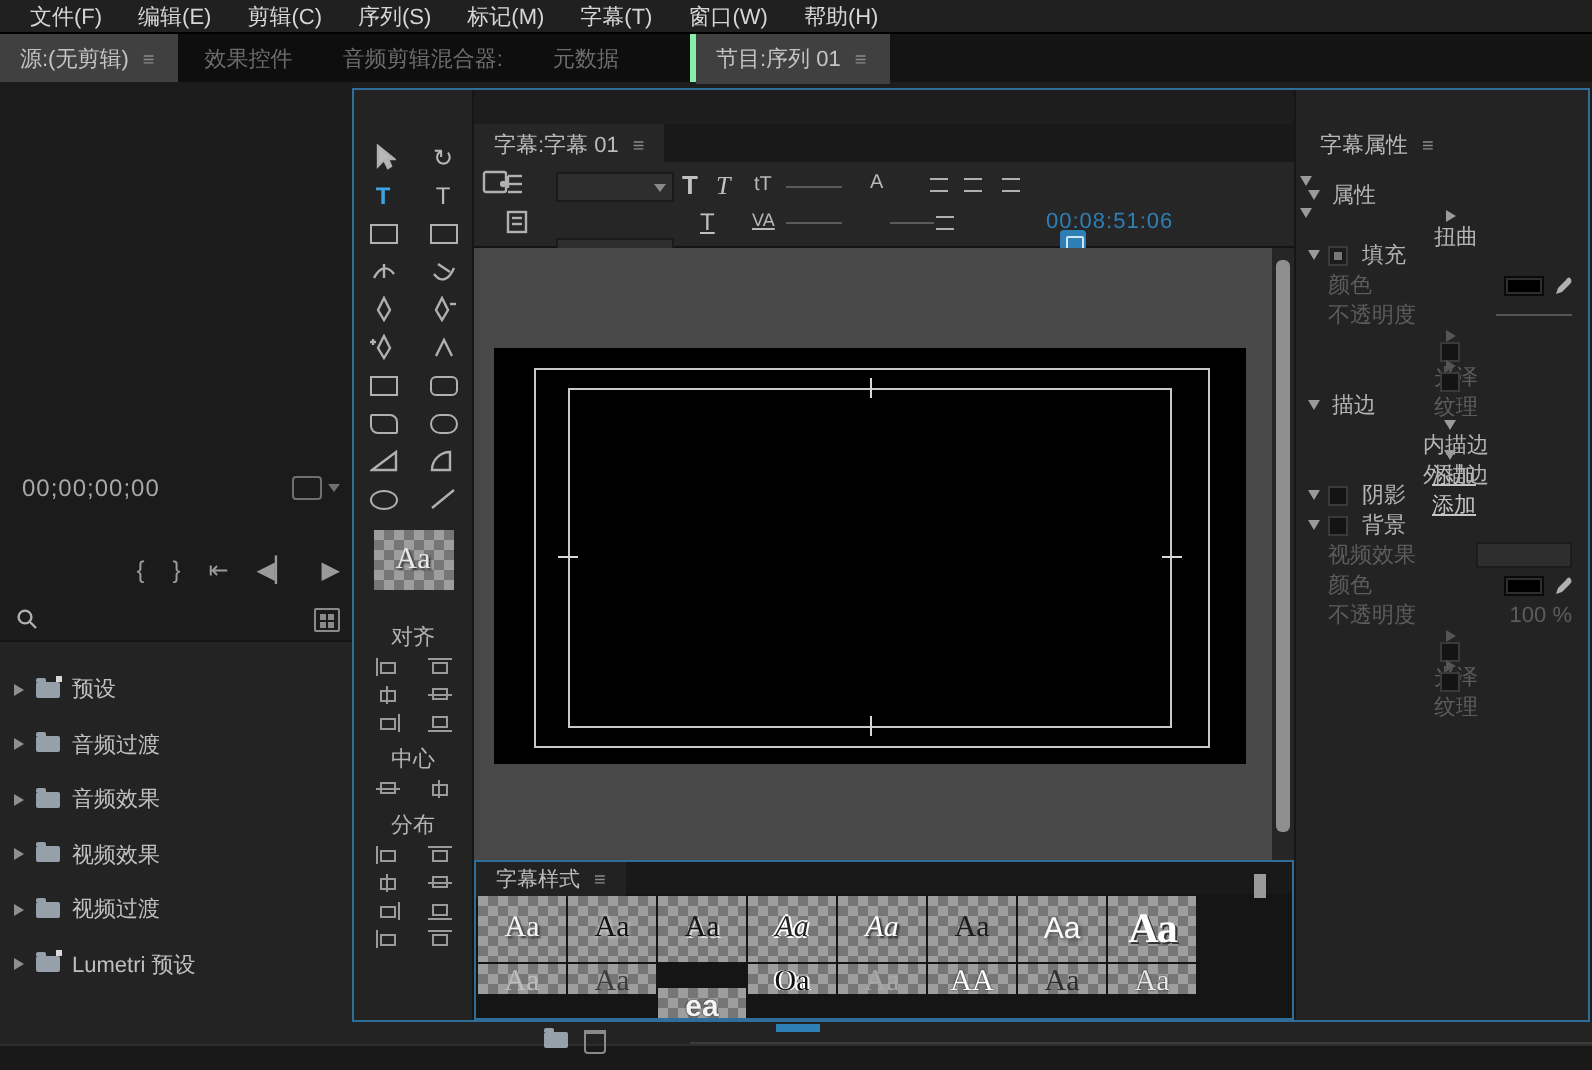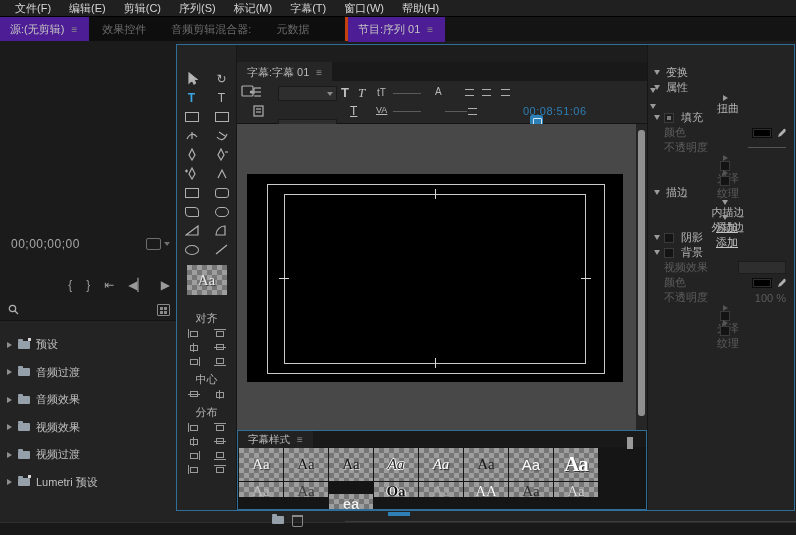--- a/index.html
+++ b/index.html
@@ -5,24 +5,24 @@
   html,body{margin:0;padding:0;background:#000;}
   .screen{position:relative;width:796px;height:535px;background:#1d1d1d;overflow:hidden;
           font-family:"Liberation Sans",sans-serif;font-size:11px;color:#c8c8c8;}
   
   .menubar{position:absolute;left:0;top:0;width:796px;height:17px;background:#202020;
            border-bottom:1px solid #000;display:flex;align-items:center;padding-left:6px;box-sizing:border-box;}
   .menubar span{padding:0 9px;color:#d6d6d6;}
   
   .tabrow{position:absolute;left:0;top:17px;width:796px;height:24px;background:#0e0e0e;}
   .tab{display:inline-block;padding:5px 12px 5px 10px;color:#6c6c6c;}
-  .tab.active{background:#4c1d95;color:#c4c4c4;}
+  .tab.active{background:#404040;color:#c4c4c4;}
   .pm{color:#8a8a8a;margin-left:7px;font-size:10px;}
   .tabgroup-left{position:absolute;left:0;top:0;height:24px;}
-  .tabgroup-right{position:absolute;left:345px;right:0;top:0;height:24px;background:#141414;border-left:3px solid #c2410c;}
+  .tabgroup-right{position:absolute;left:345px;right:0;top:0;height:24px;background:#141414;border-left:3px solid #86efac;}
   
   .monitor{position:absolute;left:0;top:41px;width:176px;height:259px;background:#1b1b1b;}
   .mon-tc{position:absolute;left:11px;top:196px;font-size:12px;color:#a8a8a8;letter-spacing:.5px;}
   .mon-set{position:absolute;left:146px;top:197px;width:13px;height:10px;border:1px solid #6f6f6f;border-radius:2px;}
   .mon-dd{position:absolute;left:164px;top:201px;border-left:3px solid transparent;border-right:3px solid transparent;border-top:4px solid #6f6f6f;}
   .transport{position:absolute;left:0;bottom:8px;width:176px;display:flex;justify-content:flex-end;gap:14px;padding-right:6px;box-sizing:border-box;color:#9a9a9a;font-size:12px;}
   .tbtn{cursor:default;}
   
   .project{position:absolute;left:0;top:300px;width:176px;height:211px;background:#232323;overflow:hidden;}
   .ptabs{height:20px;background:#0e0e0e;white-space:nowrap;}
@@ -113,21 +113,21 @@
   .swr2 .sw{height:15px;align-items:flex-start;overflow:hidden;padding-top:1px;box-sizing:border-box;}
   .sw1{color:#f2f2f2;text-shadow:1px 1px 1px #333;}
   .sw2{color:#111;text-shadow:0 0 2px #fff;}
   .sw3{color:#151515;text-shadow:1px 1px 0 #ddd;}
   .sw4{font-style:italic;color:#222;text-shadow:-1px 0 #fff,1px 0 #fff,0 1px #fff,0 -1px #fff;}
   .sw5{font-style:italic;color:#fff;text-shadow:1px 1px 1px #222;}
   .sw6{color:#1a1a1a;}
   .sw7{font-family:"Liberation Sans",sans-serif;color:#fafafa;text-shadow:1px 1px 2px #444;}
   .sw8{font-weight:bold;font-size:21px;color:#fff;text-shadow:1px 1px 0 #333;letter-spacing:-1px;}
   .r1{color:#bdbdbd;} .r2{color:#3c3c3c;} .r3{color:#f4f4f4;text-shadow:0 0 1px #000;font-family:"Liberation Sans",sans-serif;font-weight:bold;margin-top:12px;}
-  .r4{color:#111;text-shadow:-1px 0 #fff,1px 0 #fff;font-weight:bold;}
+  .r4{color:#111;text-shadow:-1px 0 #fff,1px 0 #fff;font-weight:normal;}
   .r5{color:#a8a8a8;} .r6{color:#fff;text-shadow:0 0 1px #000;} .r7{color:#2e2e2e;} .r8{color:#e6e6e6;text-shadow:0 0 1px #000;}
   .st-thumb{position:absolute;right:13px;top:6px;width:6px;height:12px;background:#9a9a9a;}
   
   .tw-props{width:147px;background:#232323;border-left:1px solid #161616;box-sizing:border-box;padding-top:20px;position:relative;}
   .pr-head{padding:0 0 10px 12px;color:#b8b8b8;}
   .prow{height:15px;display:flex;align-items:center;padding:0 8px 0 6px;color:#b4b4b4;}
   .prow.dim{color:#5c5c5c;}
   .prow .lbl{margin-left:2px;}
   .ind1{padding-left:20px;flex-direction:column;}
   .indL{padding-left:14px;}
@@ -453,25 +453,22 @@
           <span class="sw checker r5">Aa</span>
           <span class="sw checker r6">AA</span>
           <span class="sw checker r7">Aa</span>
           <span class="sw checker r8">Aa</span>
         </div>
         <span class="st-thumb"></span>
       </div>
     </div>
 
     <div class="tw-props">
-
-      <div class="prow">
-          <span class="tw-tri-d"></span>
-          <span class="lbl">变换</span>
-        </div>
+      <div class="pr-head"><span>字幕属性</span><span class="pm">≡</span></div>
+
       <div class="prow">
           <span class="tw-tri-d"></span>
           <span class="lbl">属性</span>
         </div>
       <div class="prow ind1">
           <span class="tw-tri-r"></span>
           <span class="lbl">扭曲</span>
         </div>
       <div class="prow">
           <span class="tw-tri-d"></span>

